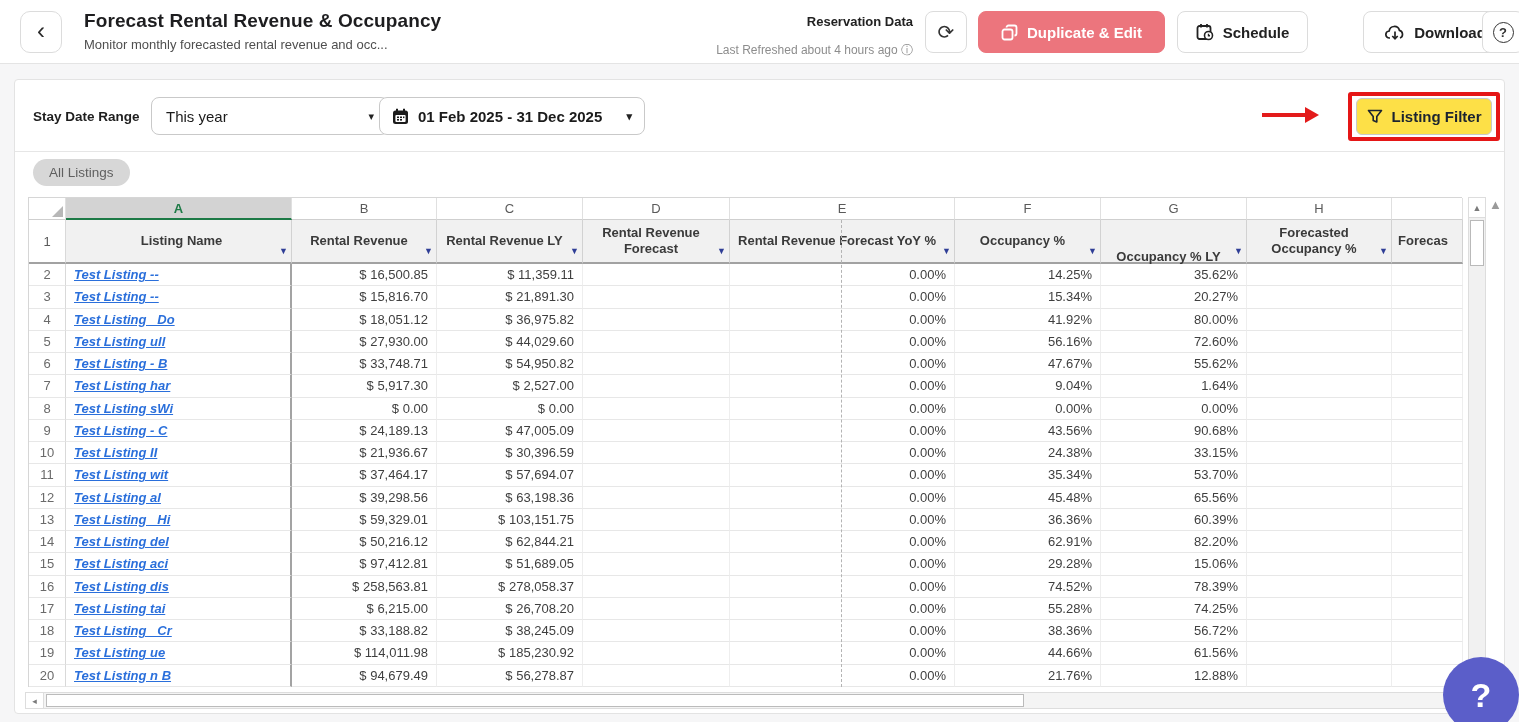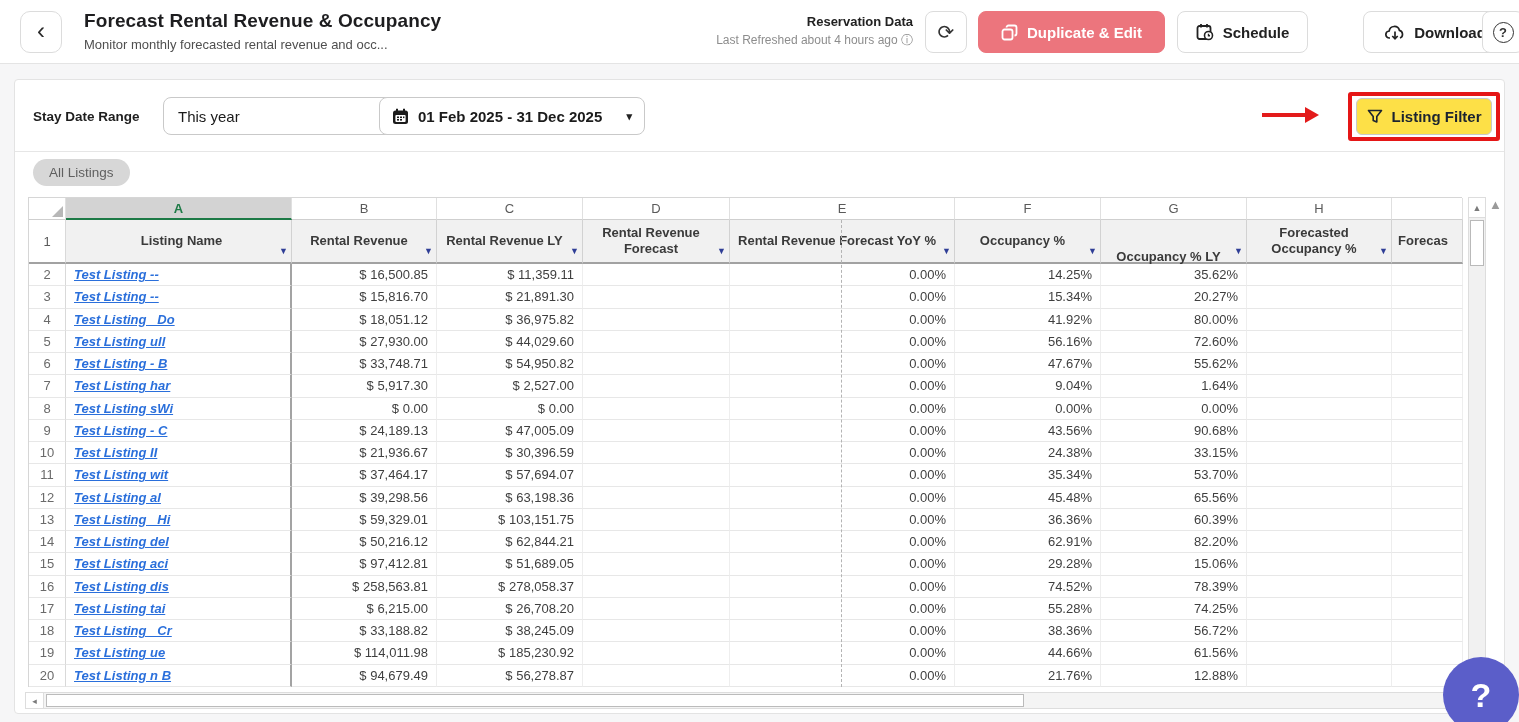--- a/index.html
+++ b/index.html
@@ -7,36 +7,36 @@
   body { font-family:"Liberation Sans", sans-serif; background:#f6f6f7; position:relative; }
   .stage { position:absolute; inset:0; width:1519px; height:722px; overflow:hidden; }
 
   
   .hdr { position:absolute; top:0; left:0; width:1519px; height:64px; background:#fff; border-bottom:1px solid #e4e4e4; z-index:4; }
   .back-btn { position:absolute; left:20px; top:11px; width:42px; height:42px; border:1px solid #dcdcdc; border-radius:10px; background:#fff; display:flex; align-items:center; justify-content:center; font-size:24px; color:#2b2b2b; cursor:pointer; padding-bottom:3px; }
   .hdr-title { position:absolute; left:84px; top:10px; font-size:19px; font-weight:bold; color:#1d1d1f; letter-spacing:.1px; }
   .hdr-sub { position:absolute; left:84px; top:37px; font-size:13px; color:#4f4f4f; }
   .meta { position:absolute; left:660px; top:13px; width:253px; text-align:right; line-height:1.45; }
   .meta .m1 { font-size:13px; font-weight:bold; color:#222; }
-  .meta .m2 { font-size:12px; color:#8d8d8d; }
+  .meta .m2 { font-size:12px; color:#8d8d8d;margin-top:10px; }
   .icon-btn { position:absolute; top:11px; height:42px; border:1px solid #dcdcdc; border-radius:8px; background:#fff; display:flex; align-items:center; justify-content:center; gap:9px; cursor:pointer; font-size:15px; font-weight:bold; color:#222; }
   .refresh-btn { left:925px; width:42px; font-size:20px; color:#333; font-weight:normal; }
   .dup-btn { left:978px; width:187px; background:#ec757d; border:1px solid #ec757d; color:#fff; }
   .sched-btn { left:1177px; width:131px; }
   .dl-btn { left:1323px; width:145px;margin-left:40px; }
   .hdr-help-btn { left:1482px; width:42px; font-size:18px; font-weight:normal; }
   .q-circ { width:21px; height:21px; border:1.6px solid #333; border-radius:50%; display:flex; align-items:center; justify-content:center; font-size:13px; font-weight:bold; color:#333; }
 
   
   .content { position:absolute; top:65px; left:0; width:1519px; height:657px; background:#f6f6f7; }
   .card { position:absolute; left:14px; top:14px; width:1491px; height:635px; background:#fff; border:1px solid #e3e3e3; border-radius:4px; }
 
   .flabel { position:absolute; left:18px; top:29px; font-size:13.5px; font-weight:bold; color:#1e1e1e; }
   .select { position:absolute; top:17px; height:38px; border:1px solid #c9c9c9; border-radius:8px; background:#fff; display:flex; align-items:center; font-size:15px; color:#1b1b1b; cursor:pointer; }
-  .sel-preset { left:148px; width:238px; padding:0 14px;gap:36px; }
+  .sel-preset { left:136px; width:238px; padding:0 14px;gap:36px; }
   .sel-preset .caret { margin-left:auto; }
   .sel-date { left:364px; width:266px; padding:0 12px; gap:9px; font-weight:bold; }
   .sel-date .caret { margin-left:auto; }
   .caret { font-size:11px; color:#222; }
 
   .red-arrow { position:absolute; left:1247px; top:33px; width:44px; height:4px; background:#e31b1b; }
   .red-arrow::after { content:""; position:absolute; right:-13px; top:-6px; border-left:14px solid #e31b1b; border-top:8px solid transparent; border-bottom:8px solid transparent; }
   .red-box { position:absolute; left:1333px; top:12px; width:152px; height:49px; border:4px solid #e51616; border-radius:3px; display:flex; align-items:center; justify-content:center; }
   .listing-filter-btn { height:37px; width:136px; border:1px solid #c9c9c9; border-radius:6px; background:#fde047; display:flex; align-items:center; justify-content:center; gap:9px; font-size:15px; font-weight:bold; color:#1c2430; cursor:pointer; }
 

